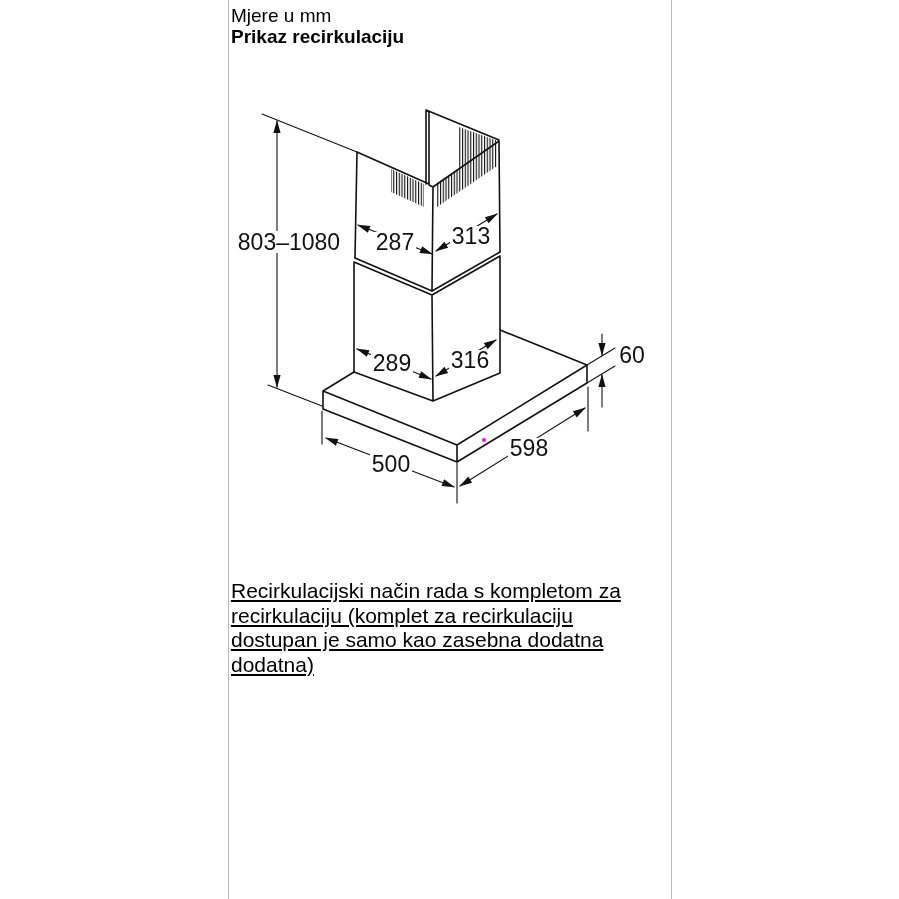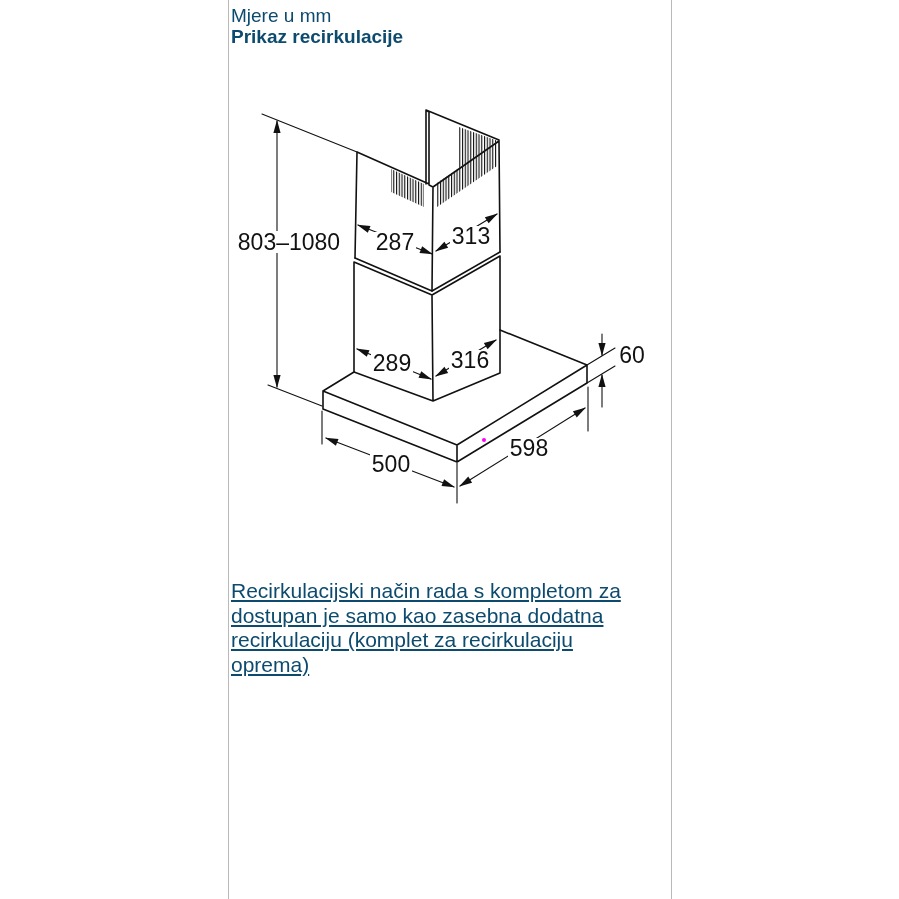--- a/index.html
+++ b/index.html
@@ -1,18 +1,18 @@
 <!DOCTYPE html>
 <html><head>
 <meta charset="utf-8">
 <style>
   html,body{margin:0;padding:0;background:#fff;}
   .page{
     position:relative;width:899px;height:899px;background:#fff;overflow:hidden;
-    font-family:"Liberation Sans",sans-serif;color:#0c4a6e;
+    font-family:"Liberation Sans",sans-serif;color:#000000;
   }
   .page-edge{position:absolute;top:0;bottom:0;width:1px;background:#b9b9b9;}
   .page-edge.left{left:228px;}
   .page-edge.right{left:671px;}
   .header{position:absolute;left:231px;top:5px;line-height:21px;}
   .units-note{font-size:19px;}
   .doc-title{font-size:19px;font-weight:bold;}
   .diagram-svg{position:absolute;left:0;top:0;}
   .dim-label{font-family:"Liberation Sans",sans-serif;font-size:23px;fill:#111;text-anchor:middle;}
   .caption{position:absolute;left:231px;top:579px;font-size:21px;line-height:24.5px;text-decoration:underline;}
@@ -20,21 +20,21 @@
 </head>
 <body>
 
 <div class="page">
 
   <div class="page-edge left"></div>
   <div class="page-edge right"></div>
 
   <div class="header">
     <div class="units-note">Mjere u mm</div>
-    <div class="doc-title">Prikaz recirkulacije</div>
+    <div class="doc-title">Prikaz recirkulaciju</div>
   </div>
 
   <svg class="diagram-svg" width="899" height="899" viewBox="0 0 899 899">
     <defs>
       <marker id="arw" markerUnits="userSpaceOnUse" markerWidth="14" markerHeight="10" refX="13" refY="5" orient="auto-start-reverse">
         <path d="M14,5 L1,1.4 L1,8.6 Z" fill="#111"></path>
       </marker>
       <pattern id="hatch" width="2.75" height="90" patternUnits="userSpaceOnUse">
         <rect x="0" y="0" width="1.1" height="90" fill="#111"></rect>
       </pattern>
@@ -86,18 +86,18 @@
     <text class="dim-label" x="470" y="368">316</text>
     <text class="dim-label" x="632" y="363">60</text>
     <text class="dim-label" x="391" y="472">500</text>
     <text class="dim-label" x="529" y="456">598</text>
 
     <circle cx="484" cy="440" r="2" fill="#ff00ff"></circle>
   </svg>
 
   <div class="caption">
     <div>Recirkulacijski način rada s kompletom za</div>
+    <div>recirkulaciju (komplet za recirkulaciju</div>
     <div>dostupan je samo kao zasebna dodatna</div>
-    <div>recirkulaciju (komplet za recirkulaciju</div>
-    <div>oprema)</div>
+    <div>dodatna)</div>
   </div>
 
 </div>
 
 </body></html>

